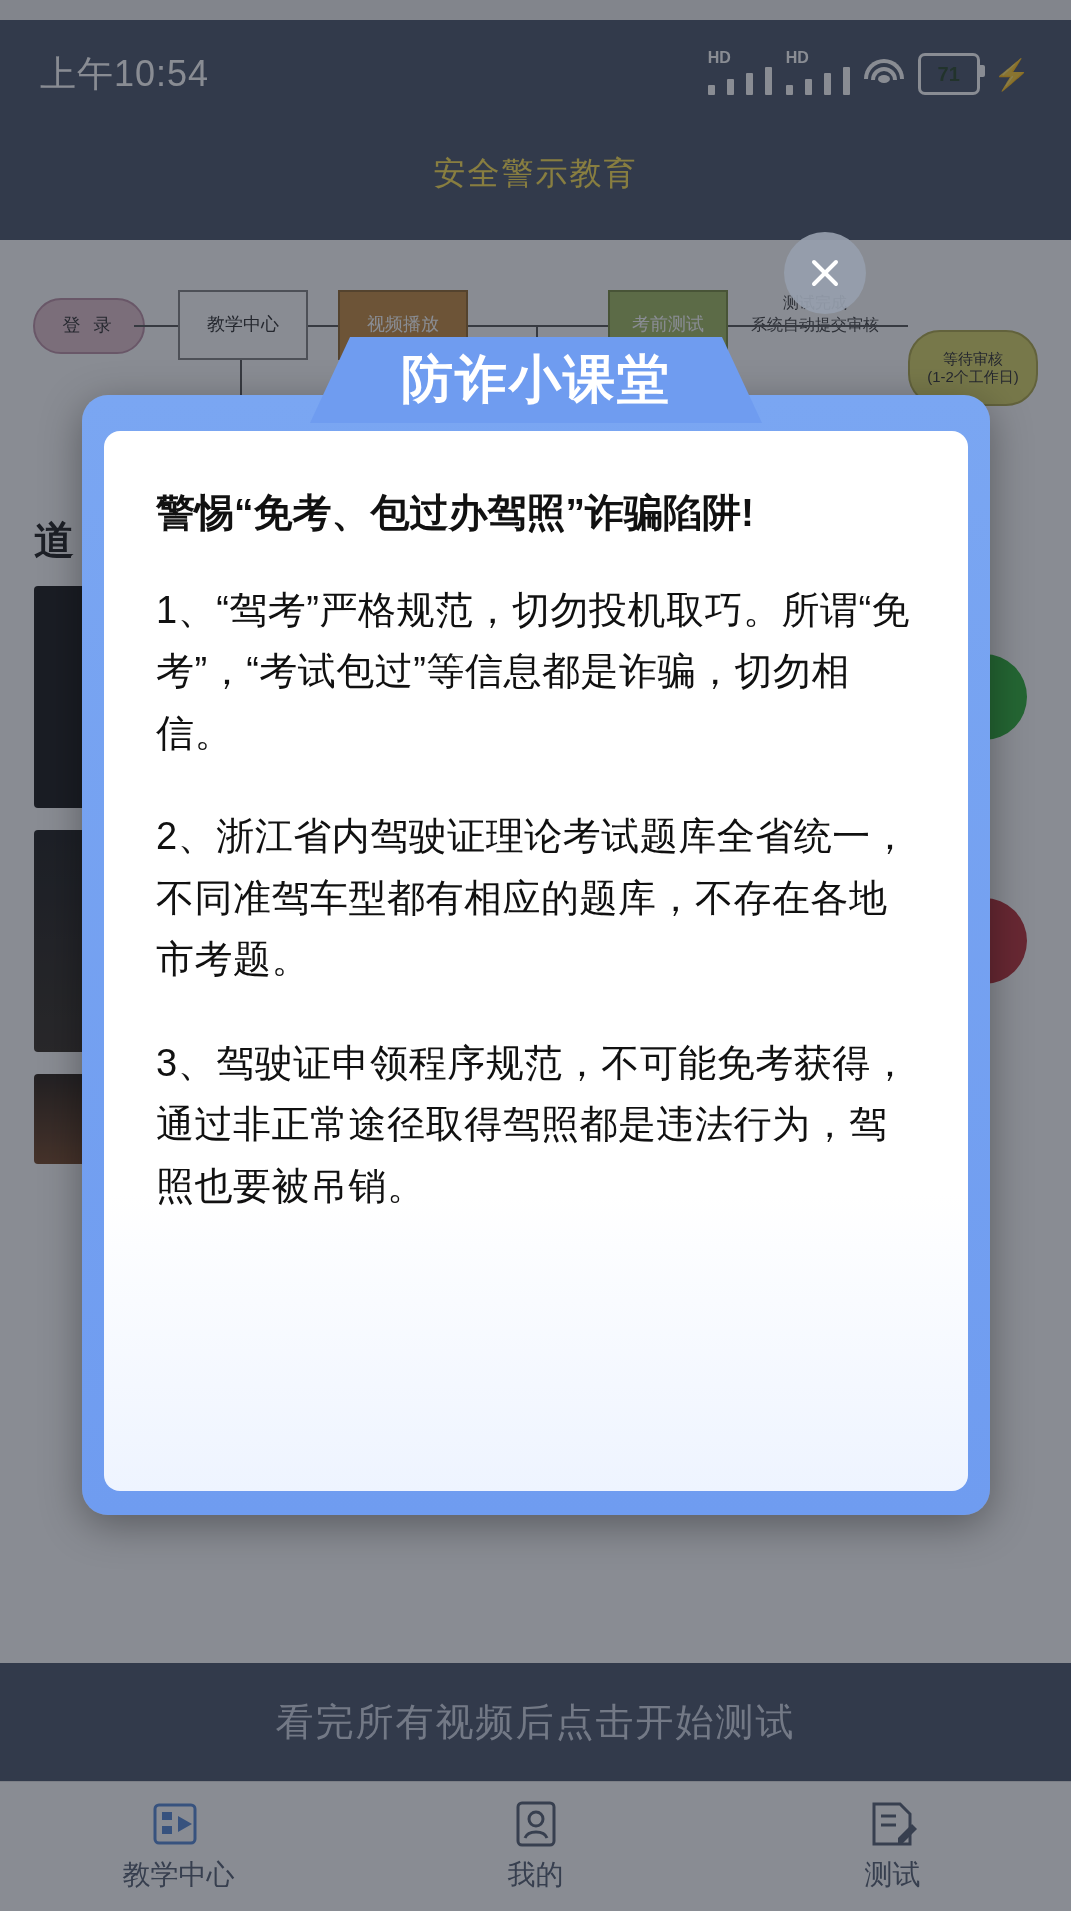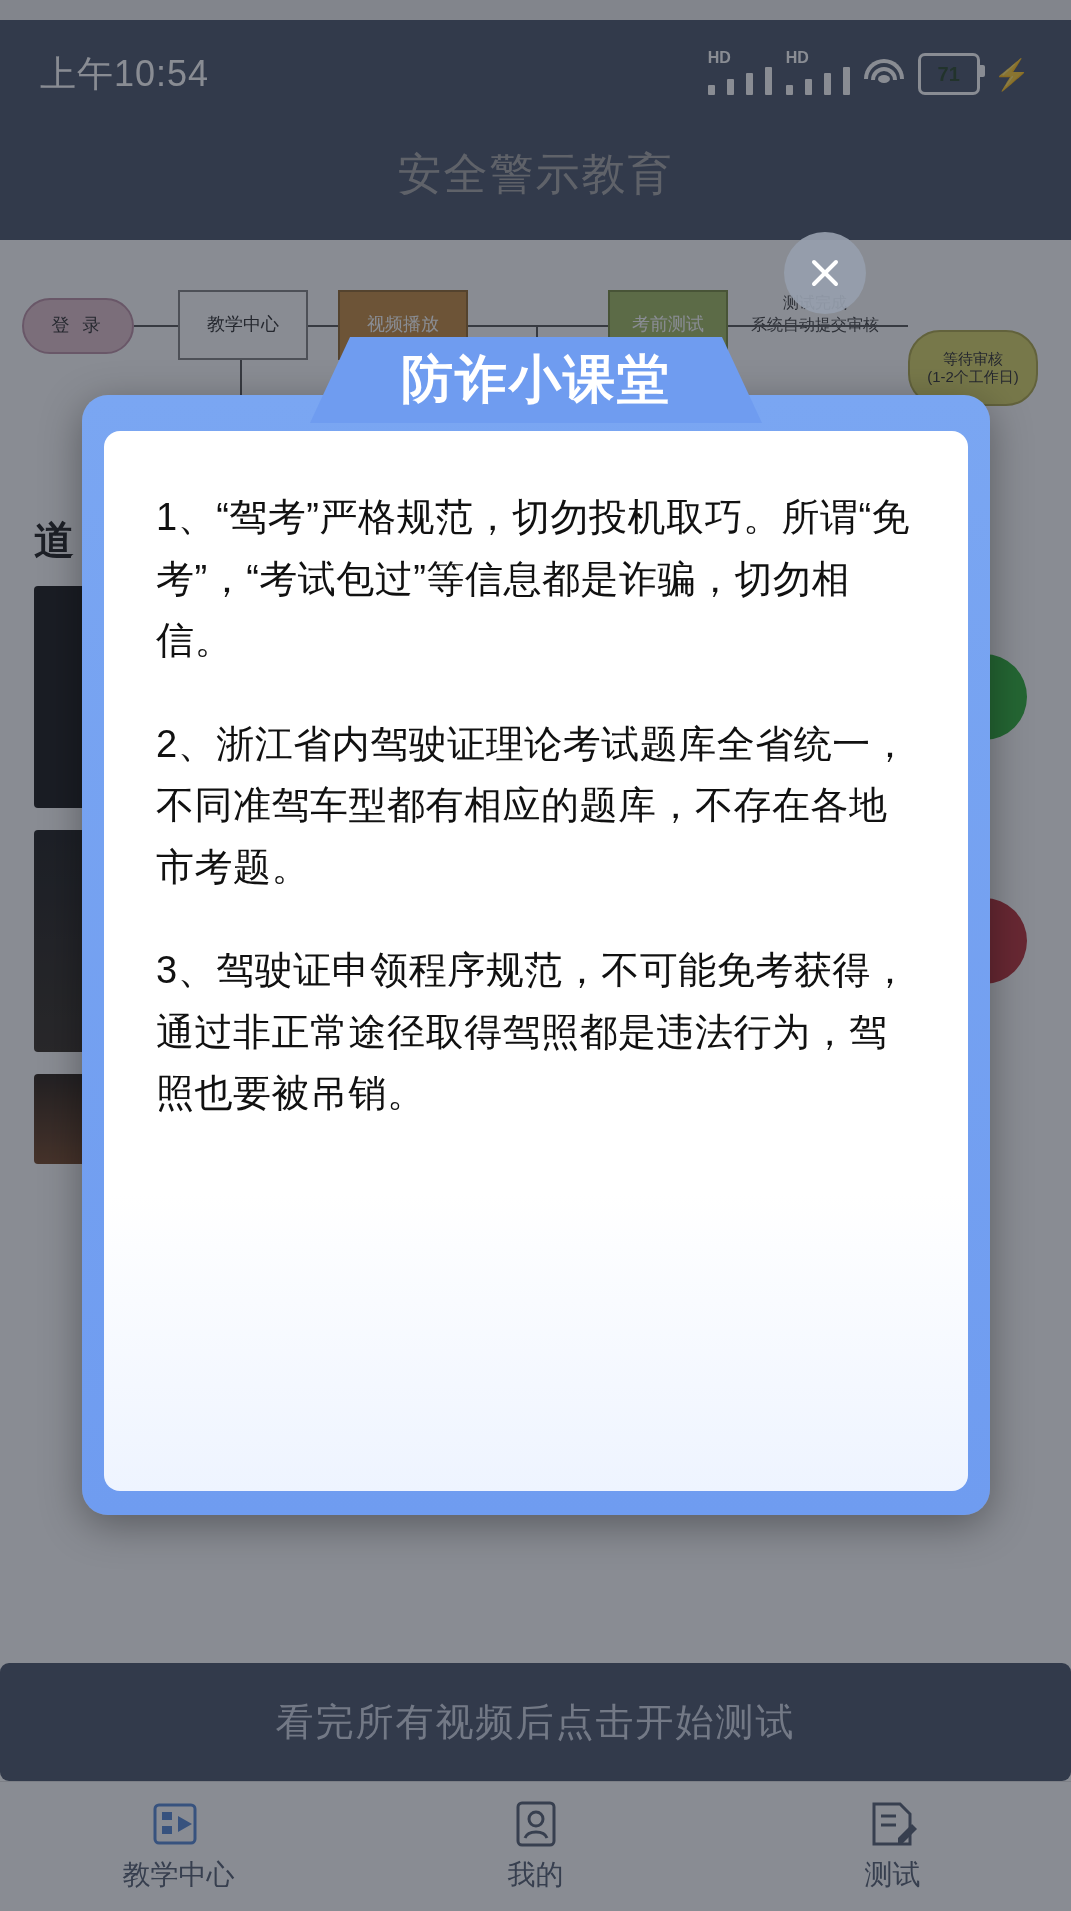--- a/index.html
+++ b/index.html
@@ -47,35 +47,35 @@
   .battery-fill { background: #36c24a; height: 100%; width: 72%; border-radius: 3px; }
   .battery-text { position: absolute; left: 0; right: 0; text-align: center; font-size: 20px; color: #1b3a1b; font-weight: bold; }
   .bolt { font-size: 30px; color: #ffffff; }
 
   
   .appbar {
     position: absolute; top: 108px; left: 0; right: 0; height: 132px;
     background: #3f4a60;
     display: flex; align-items: center; justify-content: center;
   }
-  .appbar-title { color: #a3a3a3; font-size: 44px; letter-spacing: 2px; }
+  .appbar-title { color: #fde047; font-size: 32px; letter-spacing: 2px; }
 
   
   .page { position: absolute; top: 240px; left: 0; right: 0; bottom: 0; background: #ffffff; }
 
   .flowchart {
     position: relative; height: 245px; background: #ffffff;
     overflow: hidden;
   }
   .node {
     position: absolute; display: flex; align-items: center; justify-content: center;
     font-size: 18px; color: #222; text-align: center; line-height: 1.2;
     border: 2px solid #7b7b7b;
   }
-  .n-login { left: 22px; top: 58px; width: 112px; height: 56px; background: #e0bcc8; border-radius: 28px; border-color: #b98ba0; letter-spacing: 4px;}
+  .n-login { left: 33px; top: 58px; width: 112px; height: 56px; background: #e0bcc8; border-radius: 28px; border-color: #b98ba0; letter-spacing: 4px;}
   .n-center { left: 178px; top: 50px; width: 130px; height: 70px; background: #ffffff; }
   .n-video { left: 338px; top: 50px; width: 130px; height: 70px; background: #c08434; color: #ffffff; border-color: #8a5d1f;}
   .n-pretest { left: 608px; top: 50px; width: 120px; height: 70px; background: #9cb558; color: #ffffff; border-color: #6f8434;}
   .n-wait { left: 908px; top: 50px; width: 130px; height: 76px; background: #d8d25e; border-radius: 32px; border-color: #a9a33e; font-size: 15px; margin-top: 40px;}
   .flow-label { position: absolute; font-size: 16px; color: #333; text-align: center; line-height: 1.35; }
   .fl-1 { left: 735px; top: 52px; width: 160px; }
   .fl-2 { left: 160px; top: 175px; width: 200px; }
   .fline { position: absolute; background: #4a4a4a; }
   .fh { height: 2px; } .fv { width: 2px; }
 
@@ -88,21 +88,21 @@
   .thumb.t2 { background: linear-gradient(180deg,#101010,#2a2218); }
   .thumb.t3 { background: linear-gradient(180deg,#1d1208,#6b3a18); }
   .thumb-cap { position: absolute; bottom: 14px; left: 0; right: 0; text-align: center; color: #d8d8d8; font-size: 24px; }
   .play-dot { width: 86px; height: 86px; border-radius: 50%; }
   .dot-green { background: #1faa2a; }
   .dot-red { background: #b5232a; }
   .row-right { flex: 1; display: flex; align-items: center; justify-content: flex-end; padding-right: 10px; }
 
   .start-test-bar {
     position: absolute; left: 0; right: 0; bottom: 130px; height: 118px;
-    background: #3f4a60; display: flex; align-items: center; justify-content: center; border-radius: 9px;
+    background: #3f4a60; display: flex; align-items: center; justify-content: center;
   }
   .start-test-bar span { color: #cfd6e2; font-size: 38px; letter-spacing: 2px; }
 
   .tabbar {
     position: absolute; left: 0; right: 0; bottom: 0; height: 130px;
     background: #ffffff; display: flex; align-items: center;
     border-top: 1px solid #e2e2e2;
   }
   .tab { flex: 1; display: flex; flex-direction: column; align-items: center; gap: 8px; }
   .tab svg { display: block; }
@@ -280,19 +280,20 @@
       <line x1="11" y1="11" x2="33" y2="33" stroke="#ffffff" stroke-width="4" stroke-linecap="round"></line>
       <line x1="33" y1="11" x2="11" y2="33" stroke="#ffffff" stroke-width="4" stroke-linecap="round"></line>
     </svg>
   </button>
 
   <div class="modal">
     <div class="ribbon">
       <div class="ribbon-title">防诈小课堂</div>
     </div>
     <div class="modal-inner">
+      <div class="modal-heading">警惕“免考、包过办驾照”诈骗陷阱!</div>
       <div class="modal-para">1、“驾考”严格规范，切勿投机取巧。所谓“免考”，“考试包过”等信息都是诈骗，切勿相信。</div>
       <div class="modal-para">2、浙江省内驾驶证理论考试题库全省统一，不同准驾车型都有相应的题库，不存在各地市考题。</div>
       <div class="modal-para">3、驾驶证申领程序规范，不可能免考获得，通过非正常途径取得驾照都是违法行为，驾照也要被吊销。</div>
     </div>
   </div>
 
 </div>
 
 </body></html>

